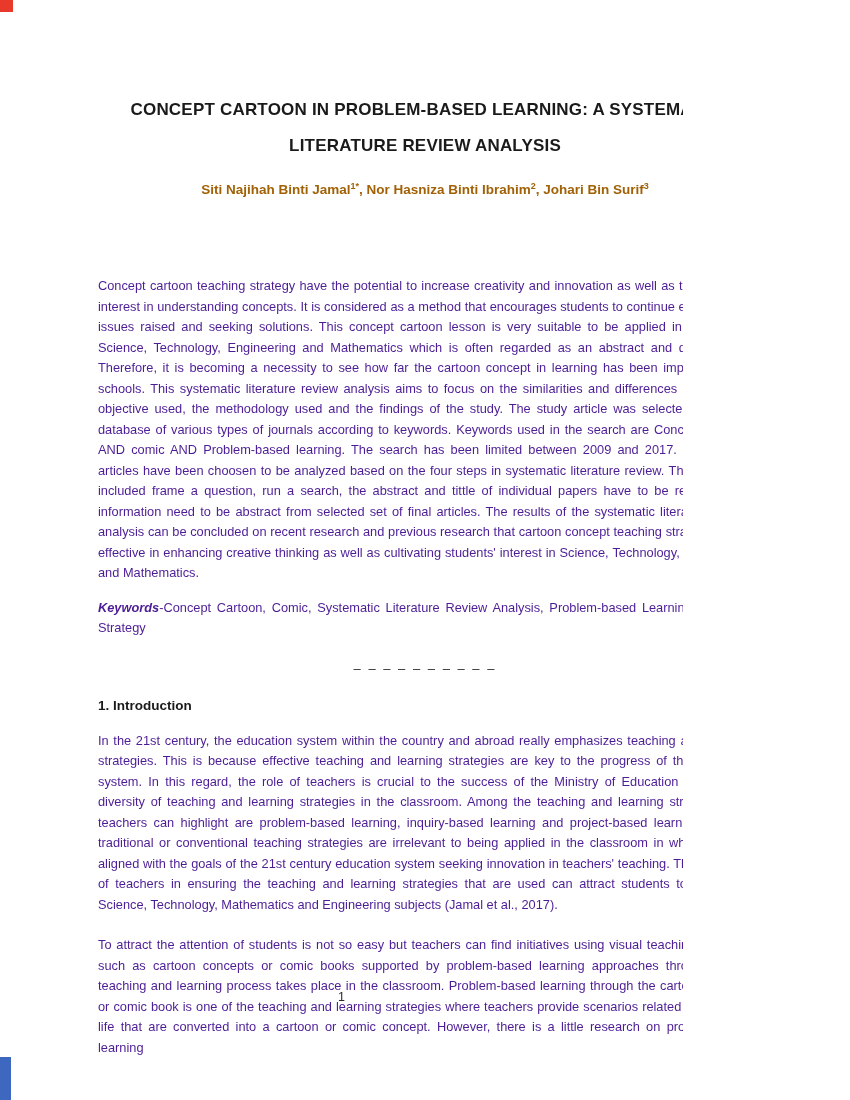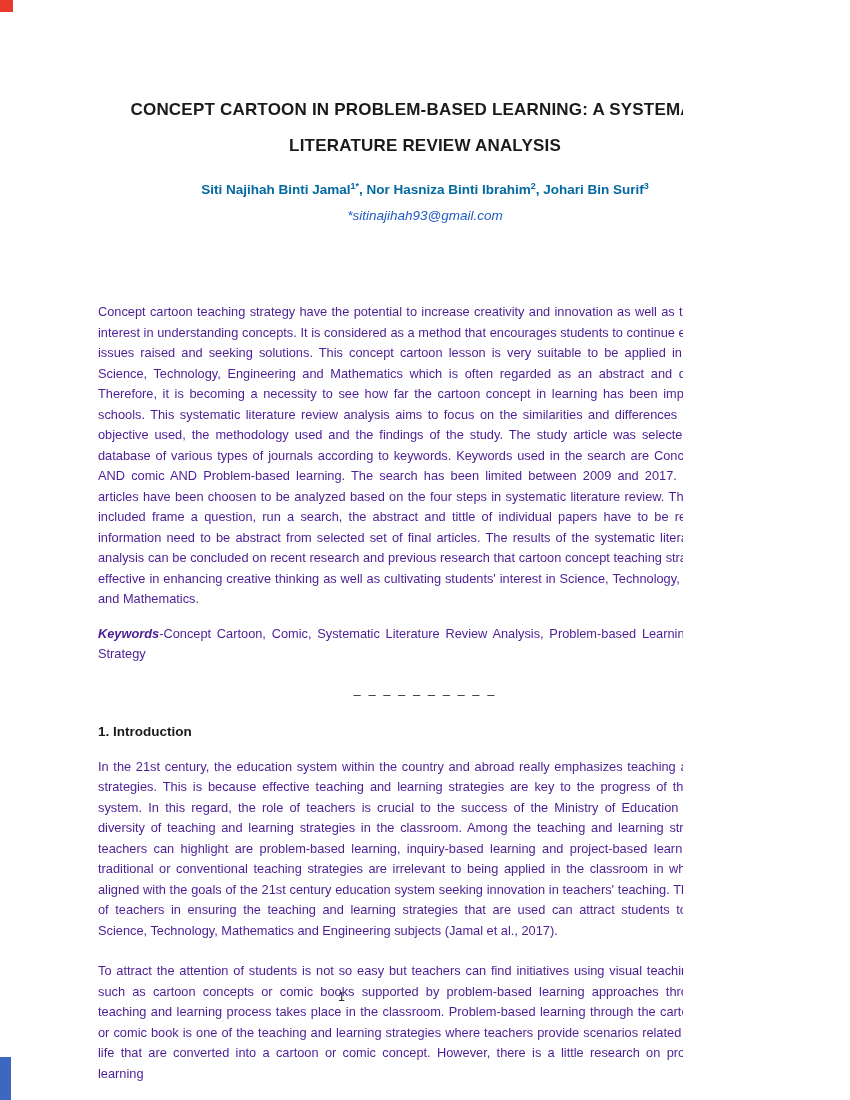--- a/index.html
+++ b/index.html
@@ -36,21 +36,21 @@
     text-align: center;
     line-height: 36px;
     color: #1a1a1a;
     letter-spacing: 0.2px;
   }
   .authors {
     margin: 16px 0 0 0;
     text-align: center;
     font-size: 13.5px;
     font-weight: bold;
-    color: #0369a1;
+    color: #a16207;
     line-height: 20px;
   }
   .affiliation {
     margin: 6px 0 0 0;
     text-align: center;
     font-size: 13.5px;
     line-height: 20px;
   }
   sup { font-size: 9px; line-height: 0; }
   .email-line {
@@ -113,21 +113,20 @@
   <div class="corner-red"></div>
   <div class="corner-blue"></div>
 
   <main class="content">
 
     <h1 class="paper-title">CONCEPT CARTOON IN PROBLEM-BASED LEARNING: A SYSTEMATIC LITERATURE REVIEW ANALYSIS</h1>
 
     <p class="authors"><span>Siti Najihah Binti Jamal</span><sup>1*</sup><span>, Nor Hasniza Binti Ibrahim</span><sup>2</sup><span>, Johari Bin Surif</span><sup>3</sup></p>
 
 
-    <p class="email-line"><span class="email-link">*sitinajihah93@gmail.com</span></p>
 
     <h2 class="abstract-heading">Abstract</h2>
 
     <p class="body-text abstract-text">Concept cartoon teaching strategy have the potential to increase creativity and innovation as well as the students' interest in understanding concepts. It is considered as a method that encourages students to continue exploring the issues raised and seeking solutions. This concept cartoon lesson is very suitable to be applied in the field of Science, Technology, Engineering and Mathematics which is often regarded as an abstract and difficult field. Therefore, it is becoming a necessity to see how far the cartoon concept in learning has been implemented in schools. This systematic literature review analysis aims to focus on the similarities and differences such as the objective used, the methodology used and the findings of the study. The study article was selected through a database of various types of journals according to keywords. Keywords used in the search are Concept Cartoon AND comic AND Problem-based learning. The search has been limited between 2009 and 2017. The nine of articles have been choosen to be analyzed based on the four steps in systematic literature review. The four steps included frame a question, run a search, the abstract and tittle of individual papers have to be read and the information need to be abstract from selected set of final articles. The results of the systematic literature review analysis can be concluded on recent research and previous research that cartoon concept teaching strategy is very effective in enhancing creative thinking as well as cultivating students' interest in Science, Technology, Engineering and Mathematics.</p>
 
     <p class="body-text keywords"><span class="keywords-label">Keywords</span><span>-Concept Cartoon, Comic, Systematic Literature Review Analysis, Problem-based Learning, Teaching Strategy</span></p>
 
     <p class="divider">– – – – – – – – – –</p>
 
     <h3 class="section-heading">1. Introduction</h3>

